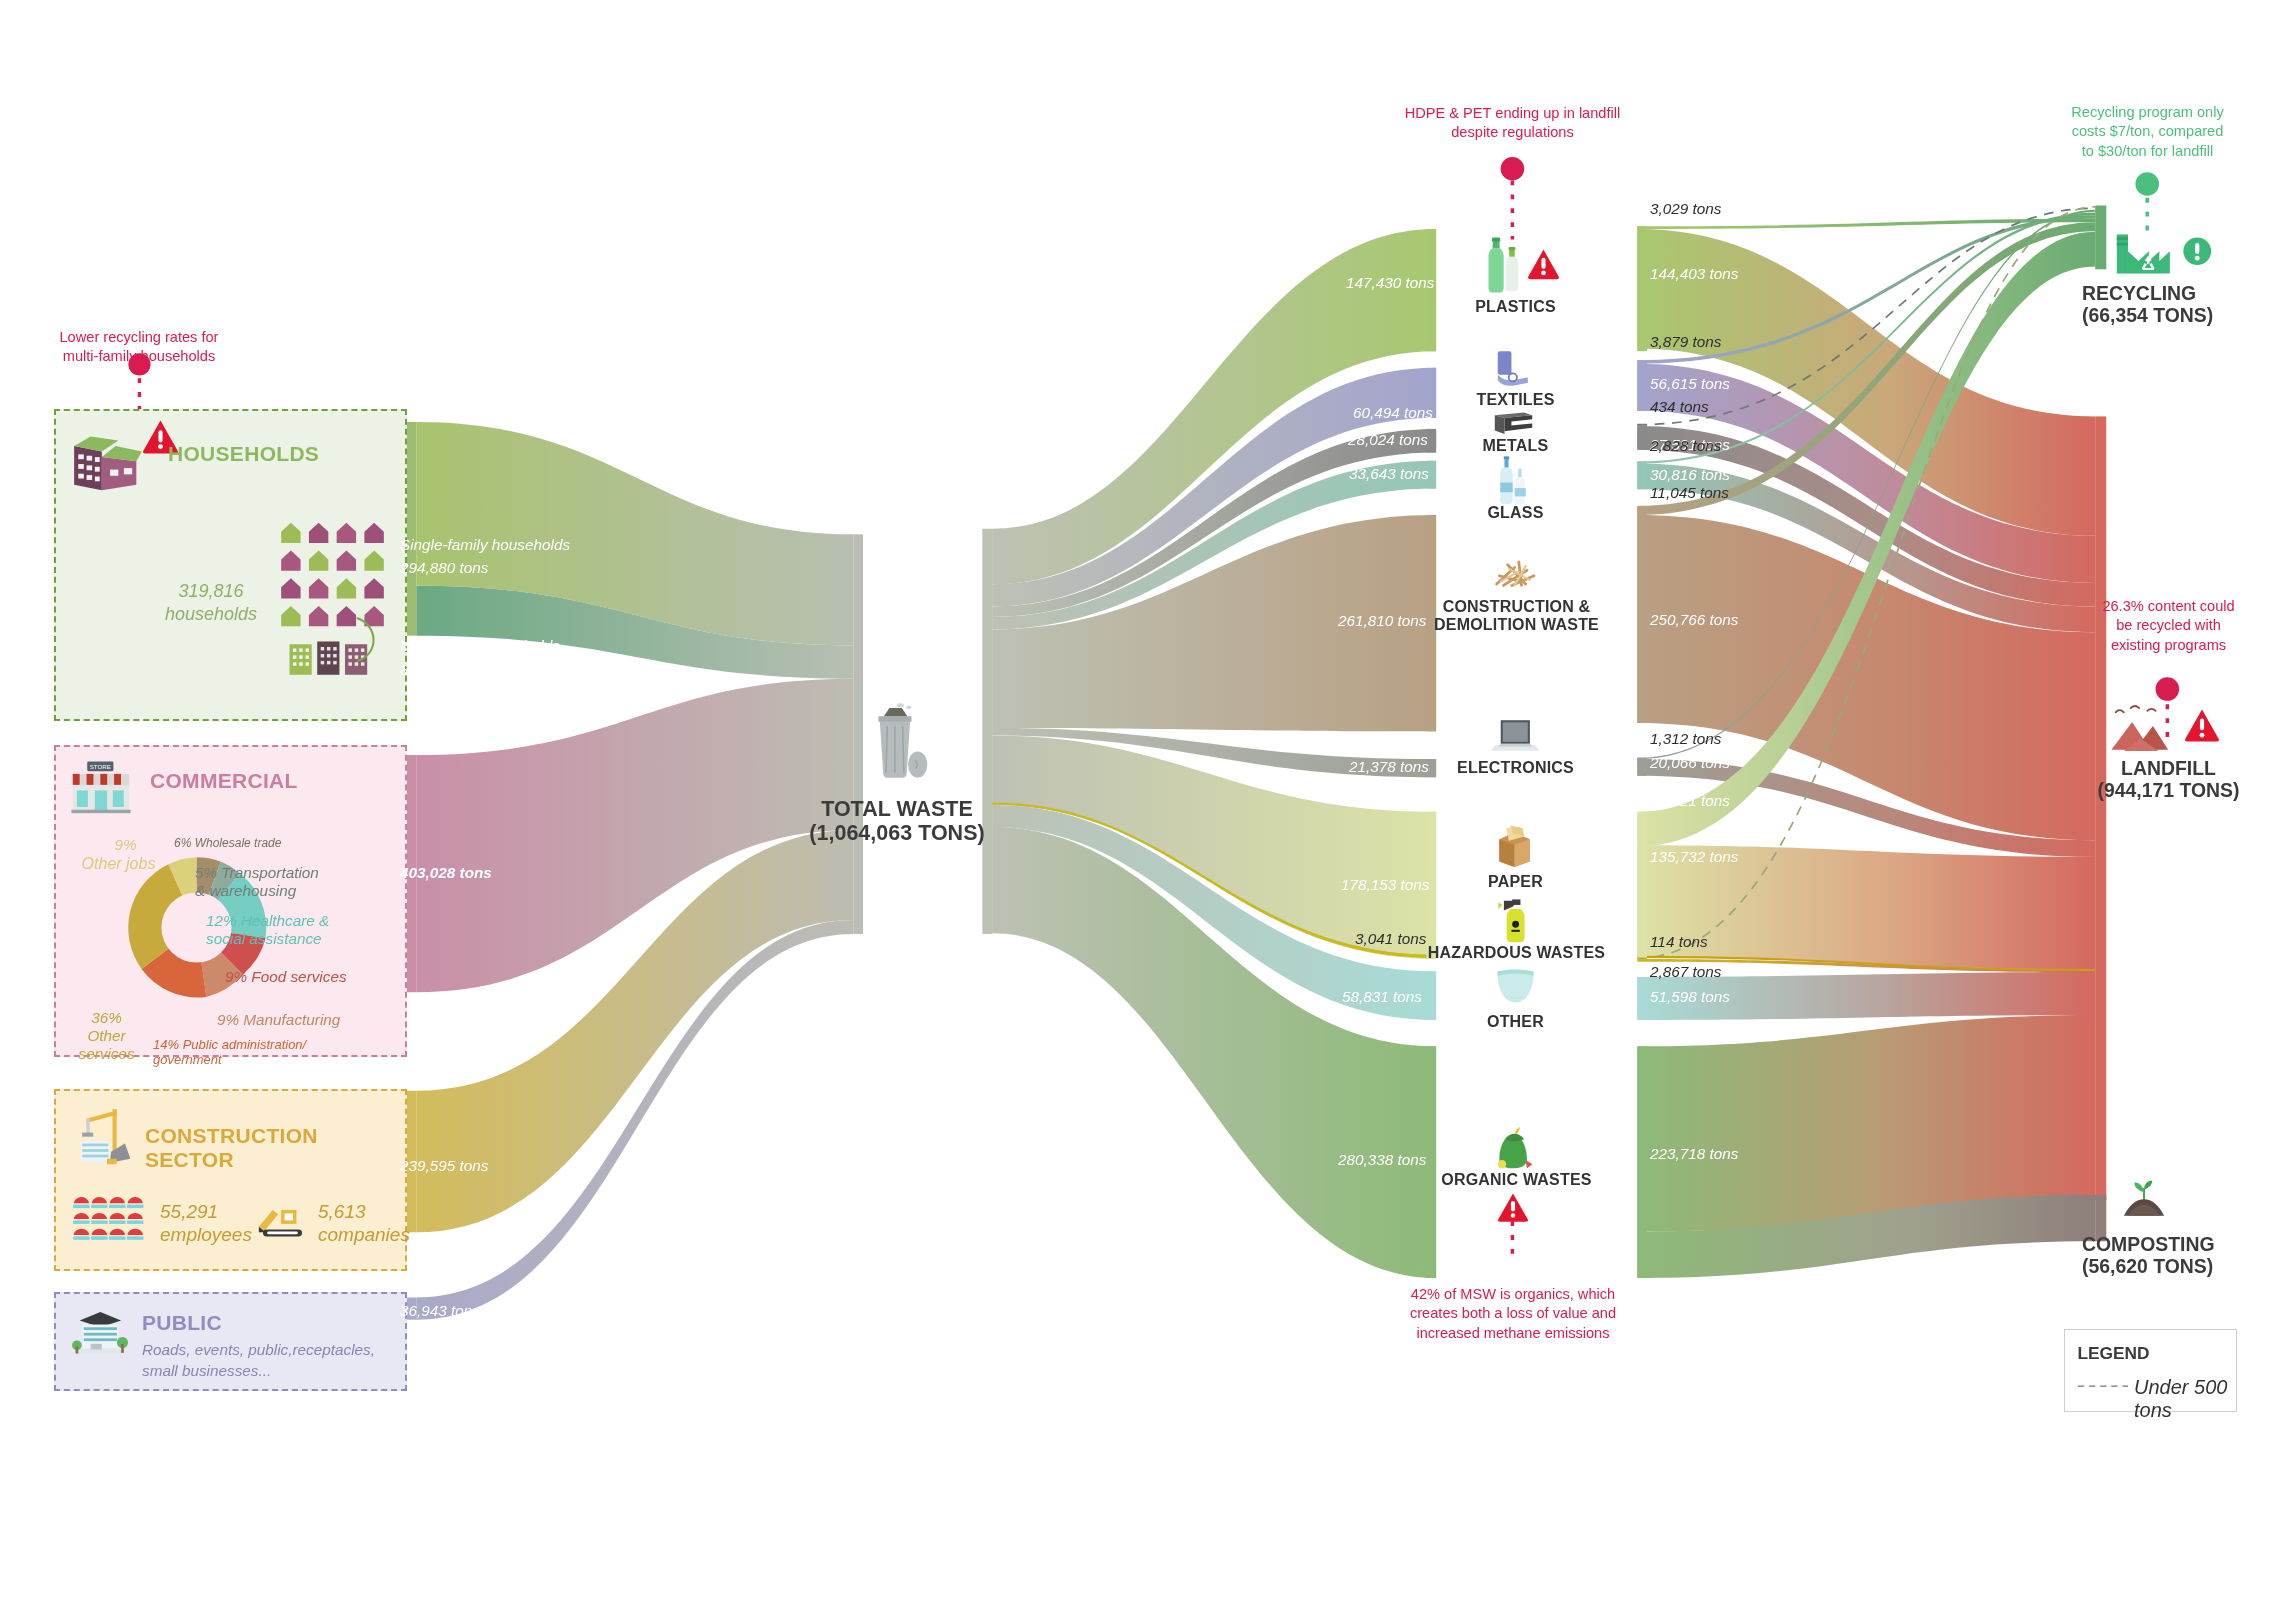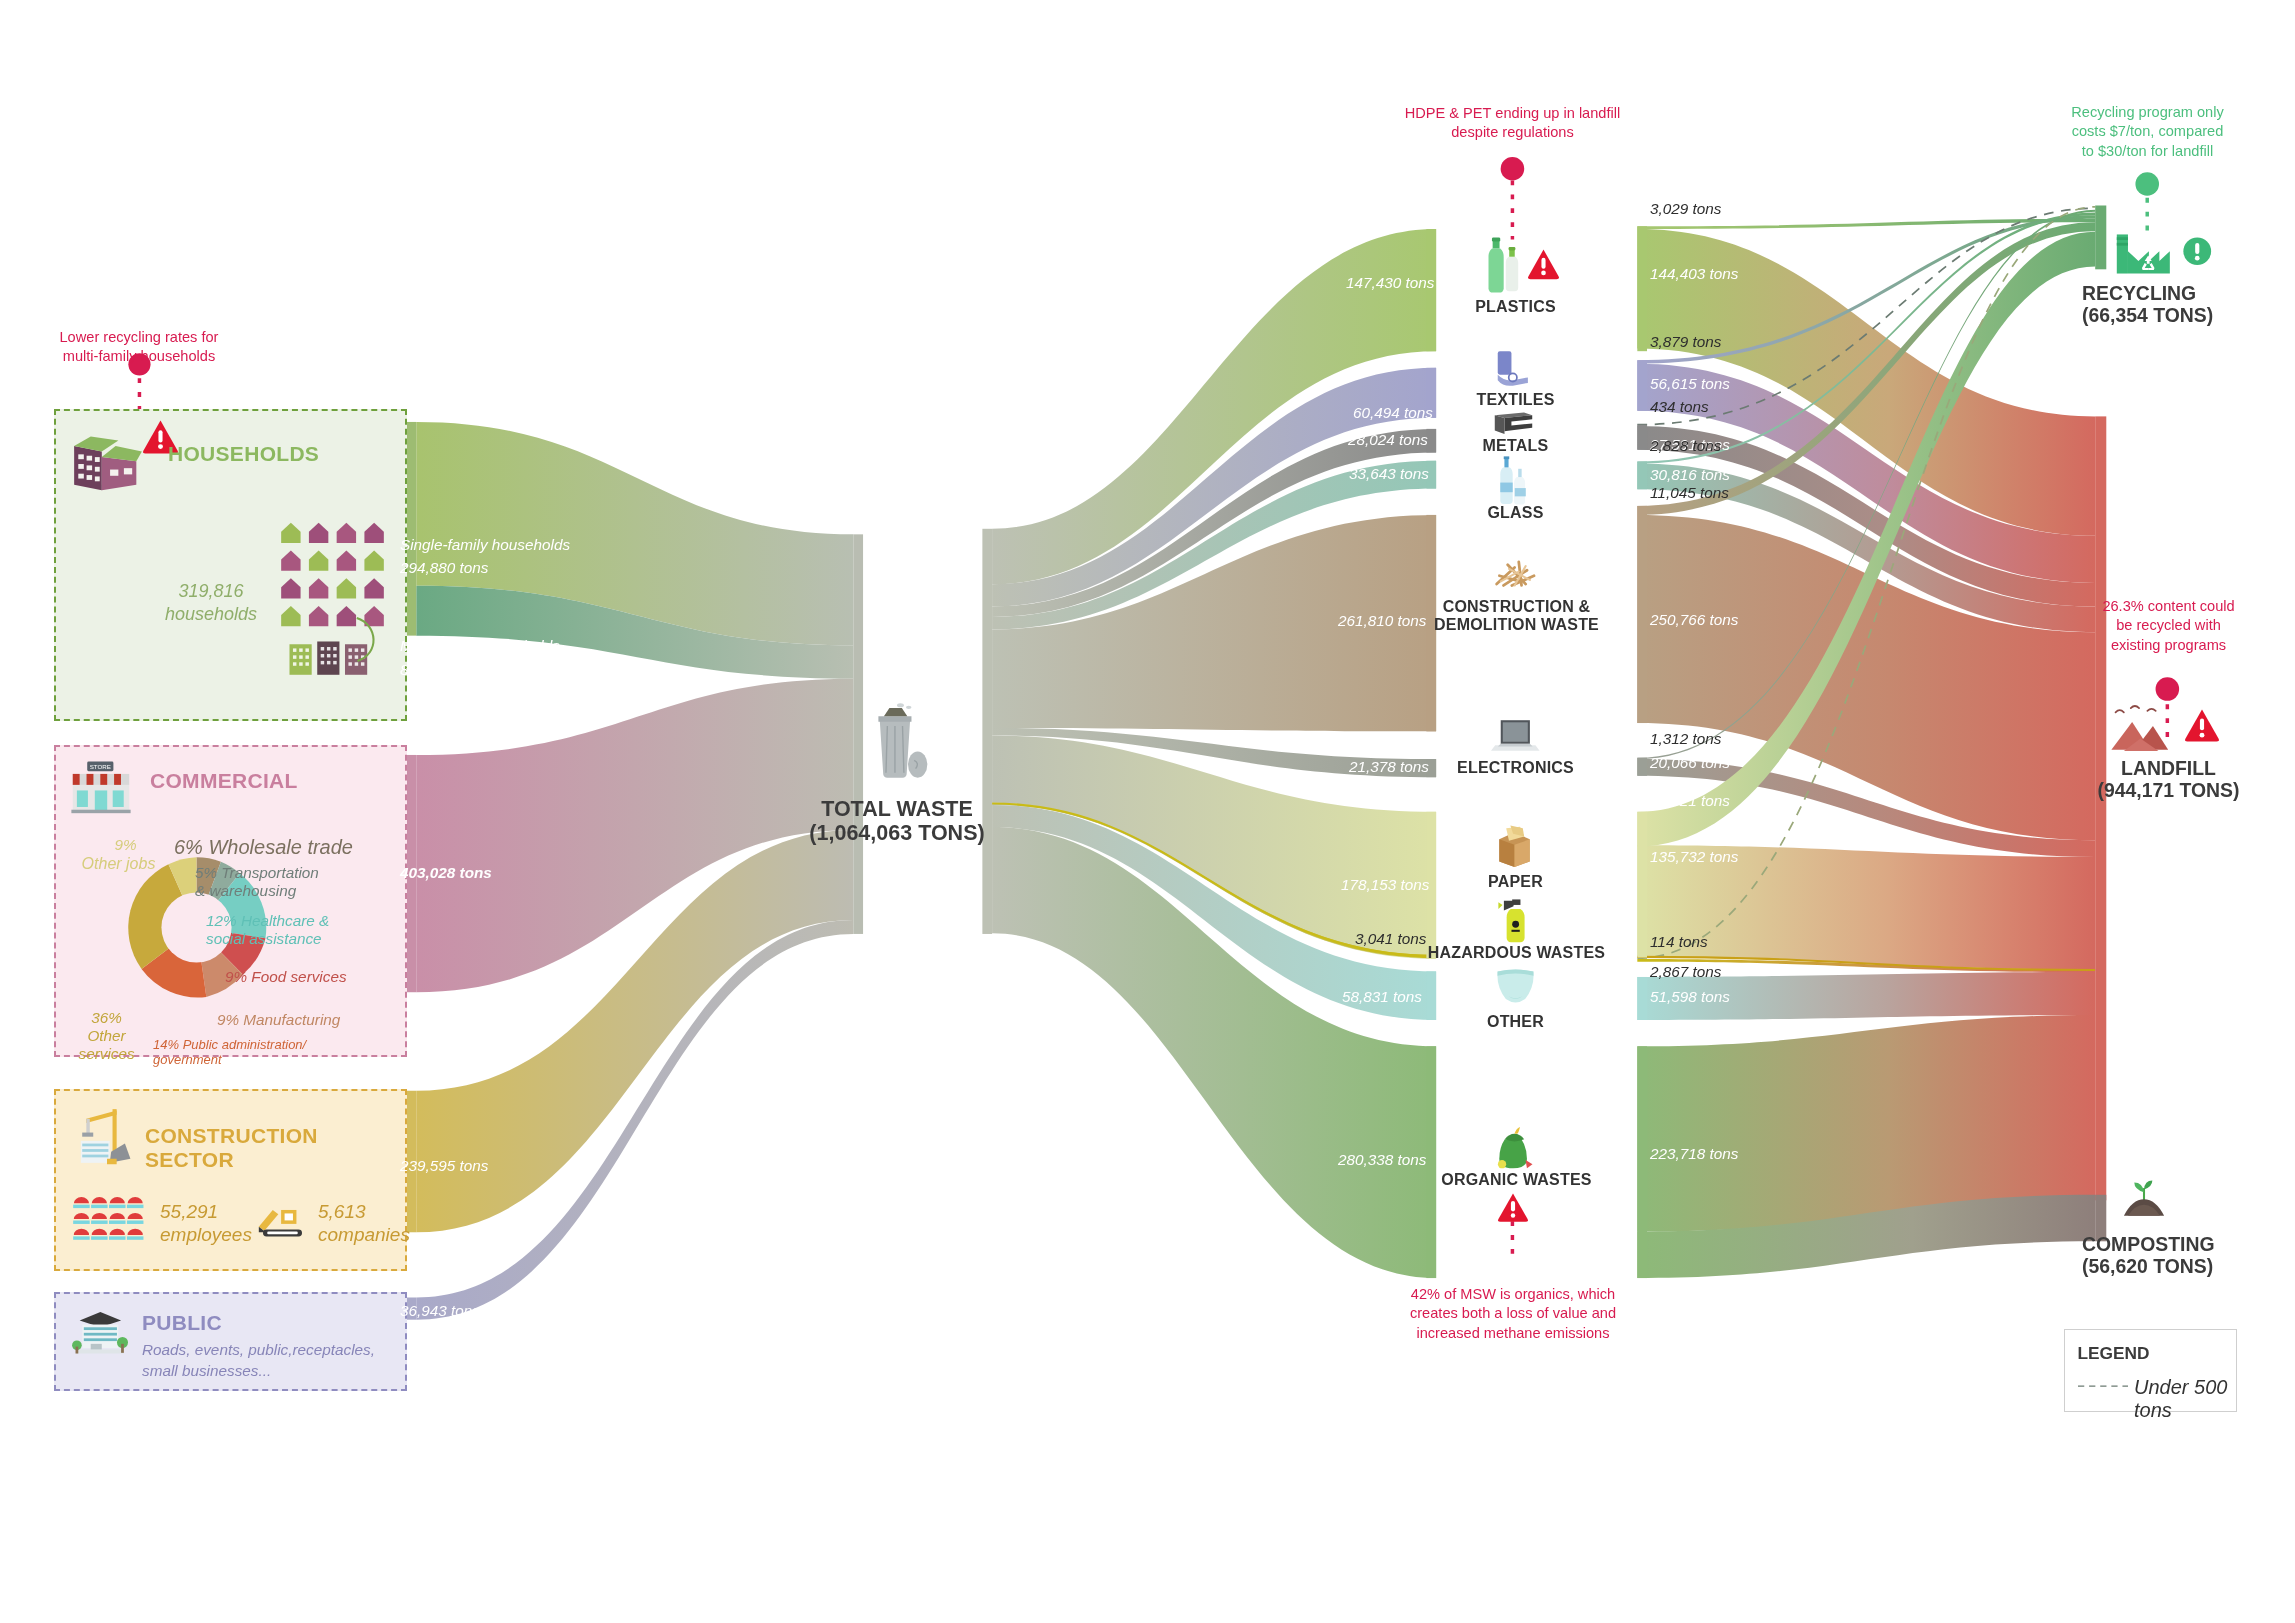--- a/index.html
+++ b/index.html
@@ -492,21 +492,21 @@
 
       <path d="M50,50 L17.1,74.8 A42,42 0 0,1 33.2,12.2 Z" fill="#c7a93c"></path>
 
       <path d="M50,50 L33.2,12.2 A42,42 0 0,1 50,8 Z" fill="#dcd07a"></path>
       <circle cx="50" cy="50" r="21" fill="#fbe9ef"></circle>
     </svg>
 
     <div class="ital pcell" style="left:35px; top:89px; width:69px; text-align:center; font-size:15.3px; color:#d6cd7c;">9%</div>
     <div class="ital pcell" style="left:21px; top:108px; width:83px; text-align:center; font-size:16px; color:#d6cd7c;">Other jobs</div>
 
-    <div class="ital pcell" style="left:118px; top:89px; font-size:20px; color:#7b705f;"><span>6%</span> <span>Wholesale trade</span></div>
+    <div class="ital pcell" style="left:118px; top:89px; font-size:12px; color:#7b705f;"><span>6%</span> <span>Wholesale trade</span></div>
 
     <div class="ital pcell" style="left:139px; top:117px; width:160px; font-size:15.3px; color:#6f7e79; white-space:pre-line;"><span>5%</span> <span>Transportation
 &amp; warehousing</span></div>
 
     <div class="ital pcell" style="left:150px; top:165px; width:160px; font-size:15.3px; color:#5fc0b6; white-space:pre-line;"><span>12%</span> <span>Healthcare &amp;
 social assistance</span></div>
 
     <div class="ital pcell" style="left:169px; top:221px; font-size:15.3px; color:#c0504a;"><span>9%</span> <span>Food services</span></div>
 
     <div class="ital pcell" style="left:161px; top:264px; font-size:15.3px; color:#c08763;"><span>9%</span> <span>Manufacturing</span></div>

